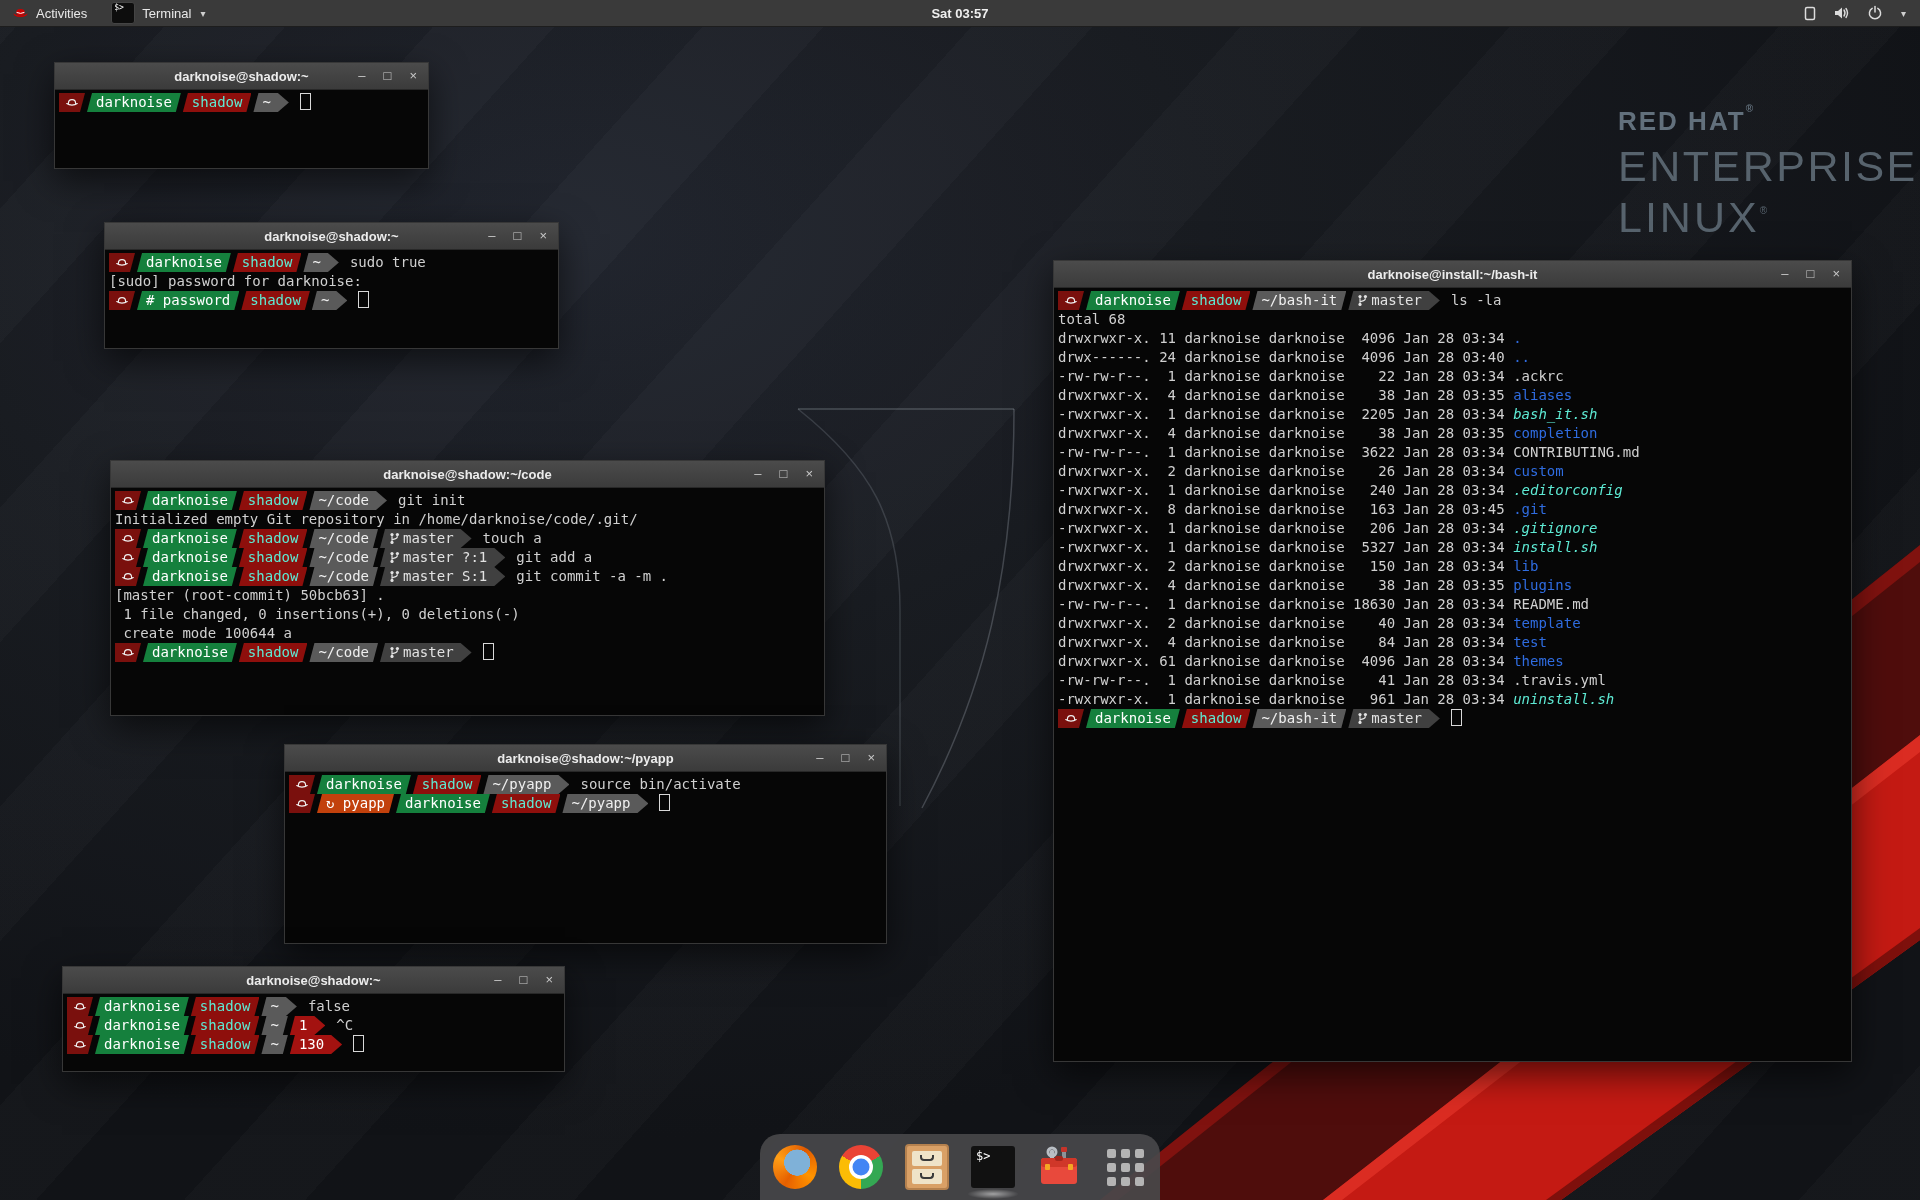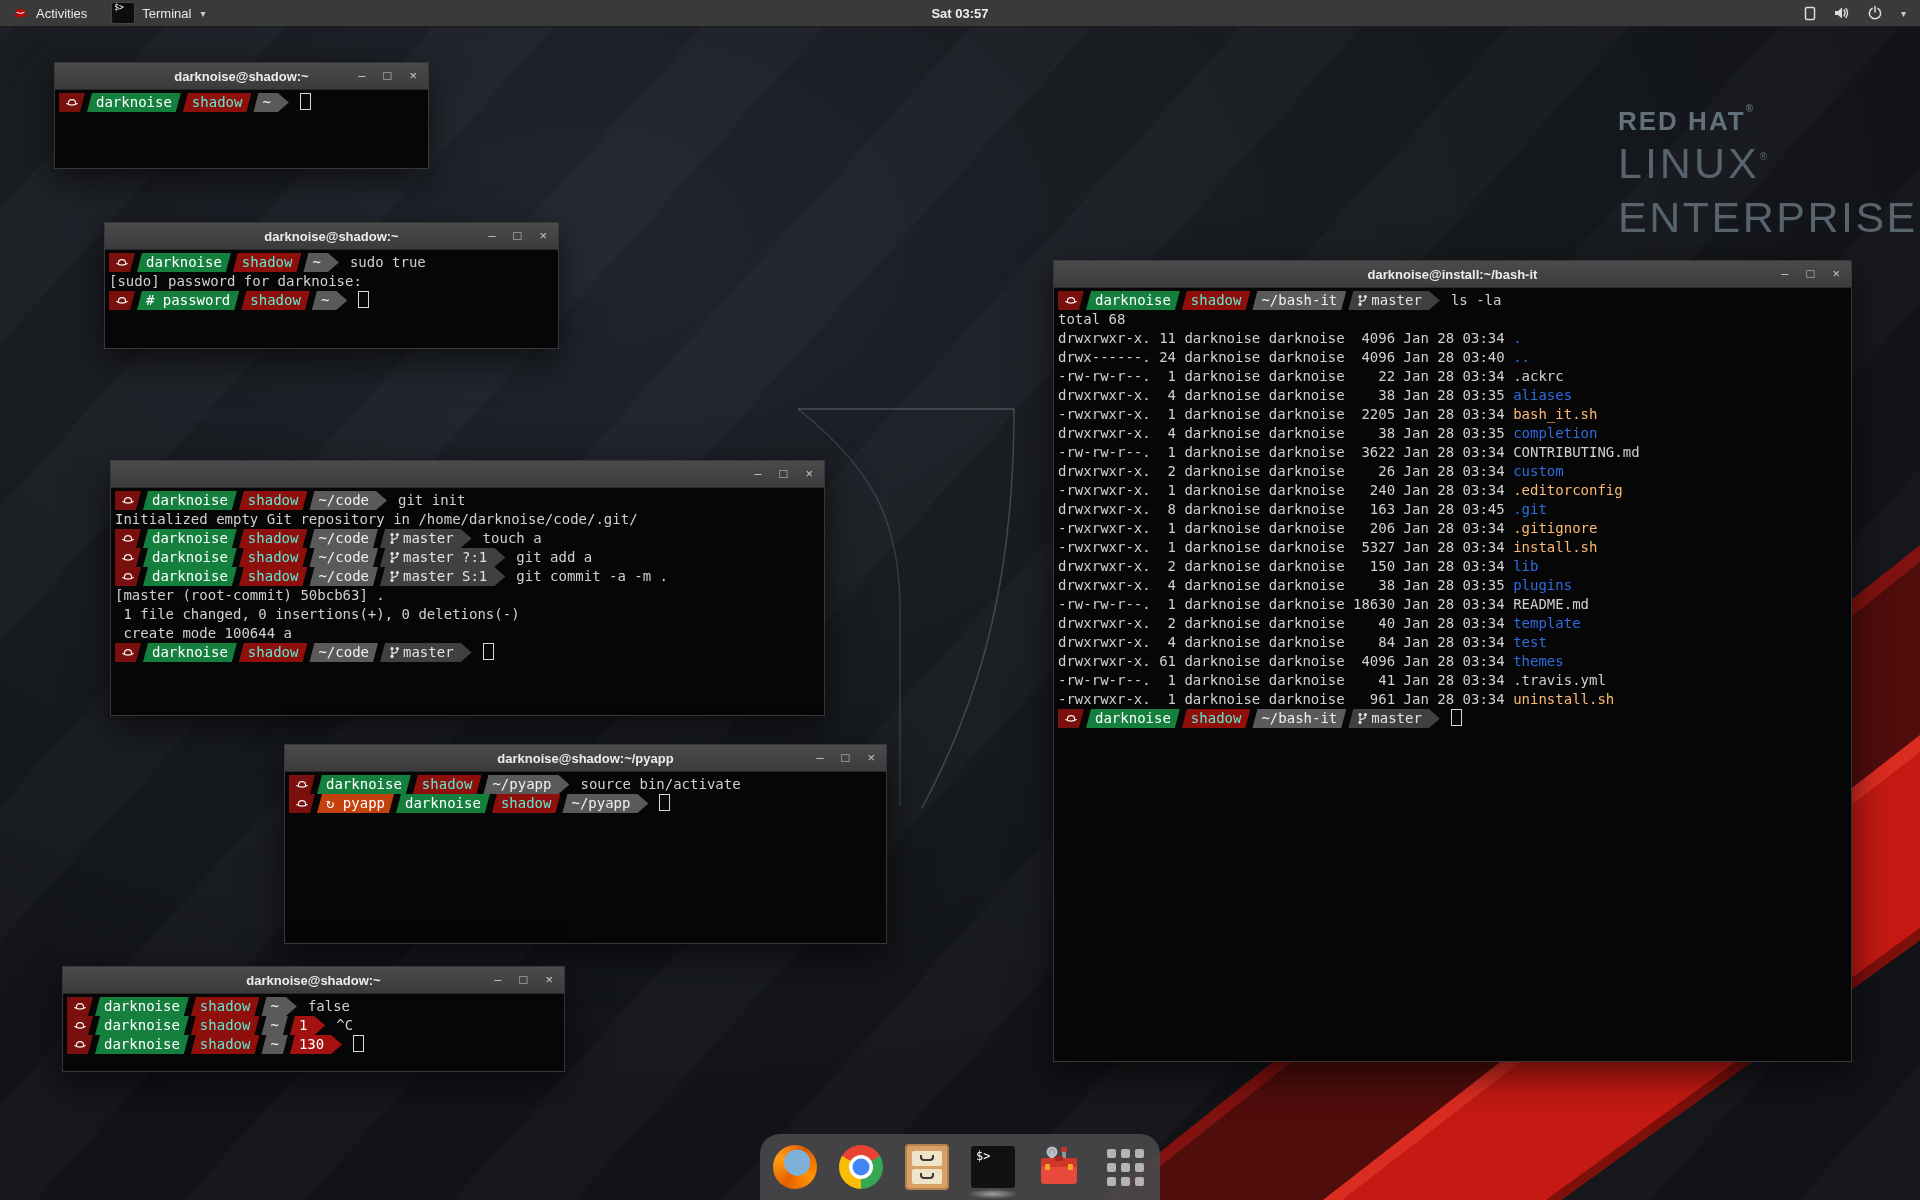--- a/index.html
+++ b/index.html
@@ -39,21 +39,21 @@
   .titlebar{height:26px;background:linear-gradient(#4b4b4b,#3b3b3b);border-bottom:1px solid #282828;
     position:relative;display:flex;align-items:center;}
   .tb-title{position:absolute;left:0;right:0;text-align:center;font-size:13px;font-weight:bold;color:#ececec;pointer-events:none;}
   .winbtns{margin-left:auto;display:flex;gap:18px;padding-right:11px;z-index:2;color:#c9c9c9;font-size:13px;line-height:26px;}
   .winbtns span{cursor:default;}
   .term-body{padding:3px 0 0 4px;font-family:"DejaVu Sans Mono",monospace;font-size:14px;
     line-height:19px;color:#d0d0d0;white-space:pre;overflow:hidden;}
   .tline{height:19px;white-space:pre;}
   .tx{white-space:pre;}
   .c-dir{color:#2f6ce0;}
-  .c-exec{color:#fdba74;}
+  .c-exec{color:#5eead4;font-style:italic;}
   .cmd{margin-left:9px;}
   
   .seg{display:inline-block;height:19px;line-height:19px;padding:0 9px;vertical-align:top;
     margin-right:2px;clip-path:polygon(5px 0,100% 0,calc(100% - 5px) 100%,0 100%);}
   .seg-first{clip-path:polygon(0 0,100% 0,calc(100% - 5px) 100%,0 100%);}
   .seg-end{padding-right:18px;clip-path:polygon(5px 0,calc(100% - 11px) 0,100% 50%,calc(100% - 11px) 100%,0 100%);}
   .seg-in{display:inline-block;}
   .seg-hat{background:#7a100d;padding:0 7px;}
   .seg-hat svg{display:inline-block;vertical-align:-1px;}
   .seg-user{background:#15803d;color:#ffffff;font-weight:normal;}
@@ -137,22 +137,22 @@
     <svg width="16" height="16" viewBox="0 0 16 16">
       <path d="M5.2 3.4 A5.6 5.6 0 1 0 10.8 3.4" stroke="#dcdcdc" stroke-width="1.5" fill="none" stroke-linecap="round"></path>
       <path d="M8 1.5 V7" stroke="#dcdcdc" stroke-width="1.5" stroke-linecap="round"></path>
     </svg>
     <span class="tb-caret">▾</span>
   </div>
 </div>
 
 <div id="redhat-brand">
   <div id="rh-l1"><span>RED HAT</span><sup>®</sup></div>
+  <div id="rh-l2">ENTERPRISE</div>
   <div id="rh-l3"><span>LINUX</span><sup>®</sup></div>
-  <div id="rh-l2">ENTERPRISE</div>
 </div>
 
 <div class="window" style="left:54px;top:62px;width:373px;height:105px;">
   <div class="titlebar">
     <div class="tb-title">darknoise@shadow:~</div>
     <div class="winbtns">
       <span>–</span>
       <span>□</span>
       <span>×</span>
     </div>
@@ -176,20 +176,21 @@
               <path d="M2.4 6.4 C2.4 3.9 4 2.7 6 2.7 C8 2.7 9.6 3.9 9.6 6.4" stroke="#f0f0f0" stroke-width="1.2" fill="none" stroke-linecap="round"></path>
               <path d="M0.8 6.6 C3.6 8.6 8.4 8.6 11.2 6.6" stroke="#f0f0f0" stroke-width="1.2" fill="none" stroke-linecap="round"></path>
             </svg></span></span><span class="seg seg-user"><span class="seg-in">darknoise</span></span><span class="seg seg-host"><span class="seg-in">shadow</span></span><span class="seg seg-path seg-end"><span class="seg-in">~</span></span><span class="cmd">sudo true</span></div><div class="tline"><span class="tx">[sudo] password for darknoise:</span></div><div class="tline"><span class="seg seg-hat seg-first"><span class="seg-in"><svg width="12" height="11" viewBox="0 0 12 11">
               <path d="M2.4 6.4 C2.4 3.9 4 2.7 6 2.7 C8 2.7 9.6 3.9 9.6 6.4" stroke="#f0f0f0" stroke-width="1.2" fill="none" stroke-linecap="round"></path>
               <path d="M0.8 6.6 C3.6 8.6 8.4 8.6 11.2 6.6" stroke="#f0f0f0" stroke-width="1.2" fill="none" stroke-linecap="round"></path>
             </svg></span></span><span class="seg seg-user"><span class="seg-in"># password</span></span><span class="seg seg-host"><span class="seg-in">shadow</span></span><span class="seg seg-path seg-end"><span class="seg-in">~</span></span><span class="cursor"></span></div></div>
 </div>
 
 <div class="window" style="left:110px;top:460px;width:713px;height:254px;">
   <div class="titlebar">
+    <div class="tb-title">darknoise@shadow:~/code</div>
     <div class="winbtns">
       <span>–</span>
       <span>□</span>
       <span>×</span>
     </div>
   </div>
   <div class="term-body"><div class="tline"><span class="seg seg-hat seg-first"><span class="seg-in"><svg width="12" height="11" viewBox="0 0 12 11">
               <path d="M2.4 6.4 C2.4 3.9 4 2.7 6 2.7 C8 2.7 9.6 3.9 9.6 6.4" stroke="#f0f0f0" stroke-width="1.2" fill="none" stroke-linecap="round"></path>
               <path d="M0.8 6.6 C3.6 8.6 8.4 8.6 11.2 6.6" stroke="#f0f0f0" stroke-width="1.2" fill="none" stroke-linecap="round"></path>
             </svg></span></span><span class="seg seg-user"><span class="seg-in">darknoise</span></span><span class="seg seg-host"><span class="seg-in">shadow</span></span><span class="seg seg-path seg-end"><span class="seg-in">~/code</span></span><span class="cmd">git init</span></div><div class="tline"><span class="tx">Initialized empty Git repository in /home/darknoise/code/.git/</span></div><div class="tline"><span class="seg seg-hat seg-first"><span class="seg-in"><svg width="12" height="11" viewBox="0 0 12 11">

